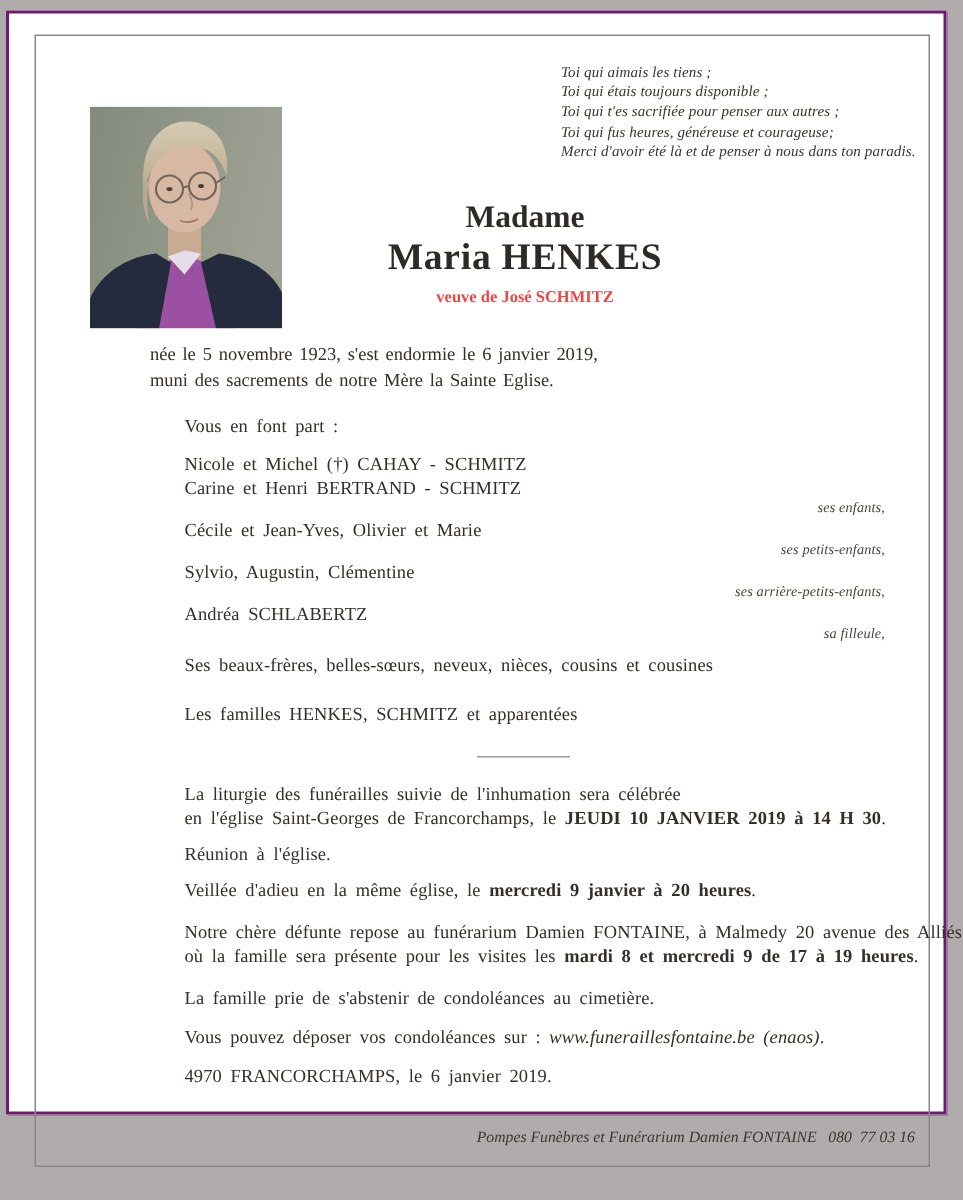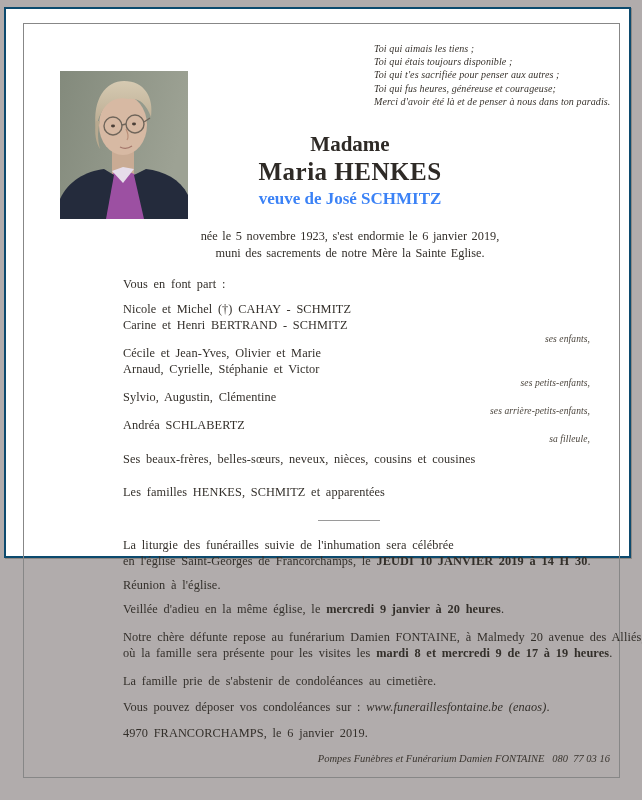--- a/index.html
+++ b/index.html
@@ -7,24 +7,24 @@
     position: relative;
     width: 642px; height: 800px;
     background: #b1acac;
     font-family: "Liberation Serif", serif;
     color: #332f2a;
     overflow: hidden;
   }
   .page {
     position: absolute;
     left: 4px; top: 7px;
-    width: 627px; height: 551px;
+    width: 627px; height: 736px;
     box-sizing: border-box;
     background: #ffffff;
-    border: 2px solid #0c4a6e;
+    border: 2px solid #701a75;
     box-shadow: 1px 1px 0 #8d8884;
   }
   .inner-frame {
     position: absolute;
     left: 17px; top: 14px;
     width: 595px; height: 753px;
     border: 1px solid #878787;
     pointer-events: none;
   }
   .photo {
@@ -47,26 +47,25 @@
   .quote div { white-space: nowrap; }
   .heading {
     position: absolute;
     left: 94px; top: 122px;
     width: 500px;
     text-align: center;
     font-weight: bold;
   }
   .heading .salutation { font-size: 21px; line-height: 26px; color: #2e2a26; }
   .heading .name { font-size: 25px; line-height: 30px; letter-spacing: 0.5px; color: #2e2a26; }
-  .heading .widow { font-size: 17px; line-height: 19px; margin-top: 2px; color: #3b82f6; }
+  .heading .widow { font-size: 11px; line-height: 19px; margin-top: 2px; color: #ef4444; }
   .life-dates {
     position: absolute;
     left: 94px; top: 219px;
     width: 500px;
-    text-align: center;
     font-size: 12.3px;
     line-height: 17px;
     word-spacing: 1.5px;
   }
   .body-block {
     position: absolute;
     left: 117px; top: 267px;
     width: 467px;
     font-size: 12.3px;
     line-height: 16px;
@@ -183,21 +182,20 @@
       <div class="intro line">Vous en font part :</div>
 
       <div class="group">
         <div class="line">Nicole et Michel (†) CAHAY - SCHMITZ</div>
         <div class="line">Carine et Henri BERTRAND - SCHMITZ</div>
         <div class="relation">ses enfants,</div>
       </div>
 
       <div class="group">
         <div class="line">Cécile et Jean-Yves, Olivier et Marie</div>
-        <div class="line">Arnaud, Cyrielle, Stéphanie et Victor</div>
         <div class="relation">ses petits-enfants,</div>
       </div>
 
       <div class="group">
         <div class="line">Sylvio, Augustin, Clémentine</div>
         <div class="relation">ses arrière-petits-enfants,</div>
       </div>
 
       <div class="group">
         <div class="line">Andréa SCHLABERTZ</div>

